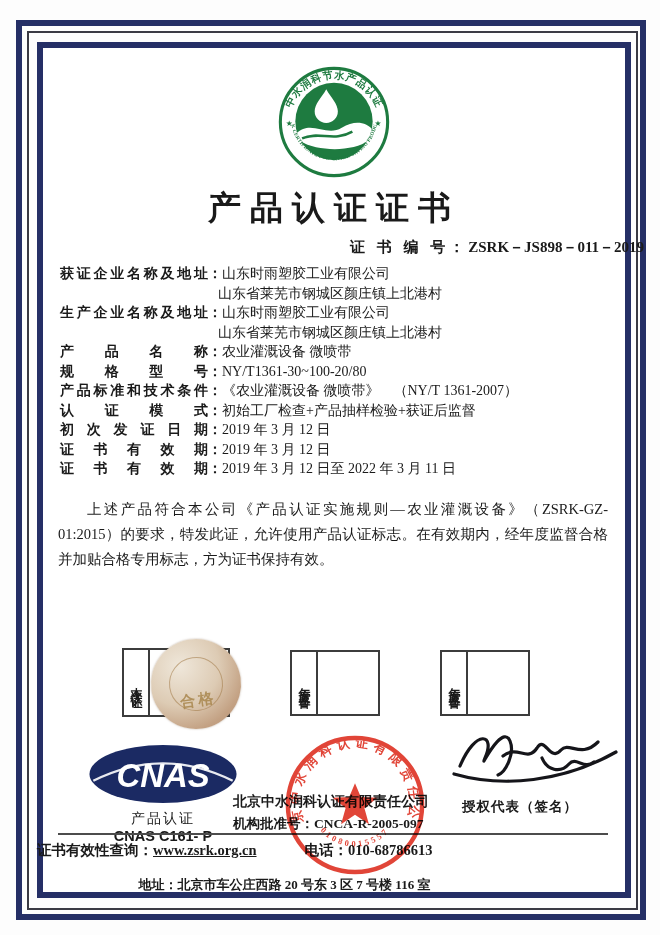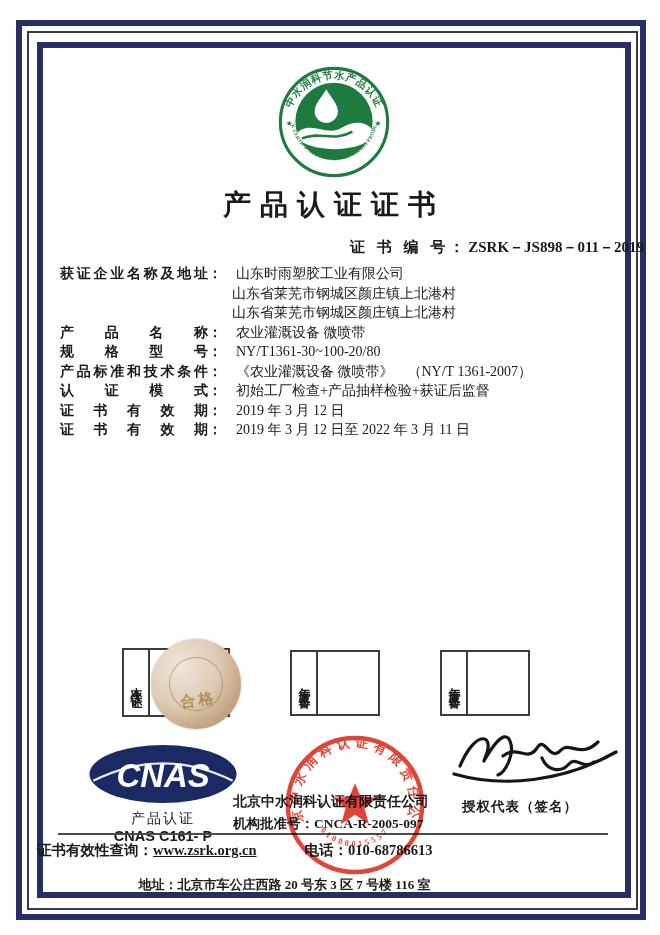--- a/index.html
+++ b/index.html
@@ -12,30 +12,30 @@
   .frame{position:absolute;box-sizing:border-box;background:transparent;}
   .frame.outer{left:16px;top:20px;width:630px;height:900px;border:6px solid #252f66;}
   .frame.mid{left:27px;top:31px;width:611px;height:879px;border:2px solid #3a3a44;}
   .frame.inner{left:37px;top:42px;width:594px;height:856px;border:6px solid #252f66;background:#fff;}
 
   
   .seal{position:absolute;left:276px;top:64px;width:116px;height:116px;}
 
   
   .title{position:absolute;left:37px;width:594px;top:186px;text-align:center;
-    font-size:28px;font-weight:700;letter-spacing:9px;}
+    font-size:33px;font-weight:700;letter-spacing:9px;}
   .certno{position:absolute;left:350px;top:238px;font-size:15px;font-weight:700;white-space:nowrap;}
   .certno .lbl{letter-spacing:4px;}
 
   
   .fields{position:absolute;left:60px;top:264px;width:550px;}
   .frow{line-height:19.5px;font-size:14px;white-space:nowrap;}
   .flabel{display:inline-block;width:148px;font-weight:700;text-align:justify;text-align-last:justify;vertical-align:top;}
   .fcolon{font-weight:700;}
-  .fvalue{margin-left:14px;}
+  .fvalue{margin-left:0;}
   .frow.cont{padding-left:158px;}
 
   
   .statement{position:absolute;left:58px;top:497px;width:550px;font-size:14.5px;
     line-height:25px;text-indent:2em;text-align:justify;}
 
   
   .mbox{position:absolute;box-sizing:border-box;border:2px solid #3c3c3c;display:flex;background:#fff;}
   .mbox .vlabel{width:26px;box-sizing:border-box;border-right:2px solid #3c3c3c;
     display:flex;align-items:center;justify-content:center;
@@ -107,43 +107,50 @@
     <span class="lbl">证 书 编 号：</span><span>ZSRK－JS898－011－2019</span>
   </div>
 
   <div class="fields">
     <div class="frow">
       <span class="flabel">获证企业名称及地址</span><span class="fcolon">：</span><span class="fvalue">山东时雨塑胶工业有限公司</span>
     </div>
     <div class="frow cont">
       <span class="fvalue">山东省莱芜市钢城区颜庄镇上北港村</span>
     </div>
+    <div class="frow">
+      <span class="flabel">生产企业名称及地址</span><span class="fcolon">：</span><span class="fvalue">山东时雨塑胶工业有限公司</span>
+    </div>
     <div class="frow cont">
       <span class="fvalue">山东省莱芜市钢城区颜庄镇上北港村</span>
     </div>
     <div class="frow">
       <span class="flabel">产品名称</span><span class="fcolon">：</span><span class="fvalue">农业灌溉设备 微喷带</span>
     </div>
     <div class="frow">
       <span class="flabel">规格型号</span><span class="fcolon">：</span><span class="fvalue">NY/T1361-30~100-20/80</span>
     </div>
     <div class="frow">
       <span class="flabel">产品标准和技术条件</span><span class="fcolon">：</span><span class="fvalue">《农业灌溉设备 微喷带》　（NY/T 1361-2007）</span>
     </div>
     <div class="frow">
       <span class="flabel">认证模式</span><span class="fcolon">：</span><span class="fvalue">初始工厂检查+产品抽样检验+获证后监督</span>
     </div>
     <div class="frow">
+      <span class="flabel">初次发证日期</span><span class="fcolon">：</span><span class="fvalue">2019 年 3 月 12 日</span>
+    </div>
+    <div class="frow">
       <span class="flabel">证书有效期</span><span class="fcolon">：</span><span class="fvalue">2019 年 3 月 12 日</span>
     </div>
     <div class="frow">
       <span class="flabel">证书有效期</span><span class="fcolon">：</span><span class="fvalue">2019 年 3 月 12 日至 2022 年 3 月 11 日</span>
     </div>
   </div>
 
+  <div class="statement">上述产品符合本公司《产品认证实施规则—农业灌溉设备》（ZSRK-GZ- 01:2015）的要求，特发此证，允许使用产品认证标志。在有效期内，经年度监督合格并加贴合格专用标志，方为证书保持有效。</div>
 
   <div class="mbox b1">
     <div class="vlabel">本次认证</div>
     <div class="mcontent"></div>
   </div>
   <div class="sticker">
     <div class="ring"></div>
     <div class="stext">合格</div>
   </div>
   <div class="mbox b2">

